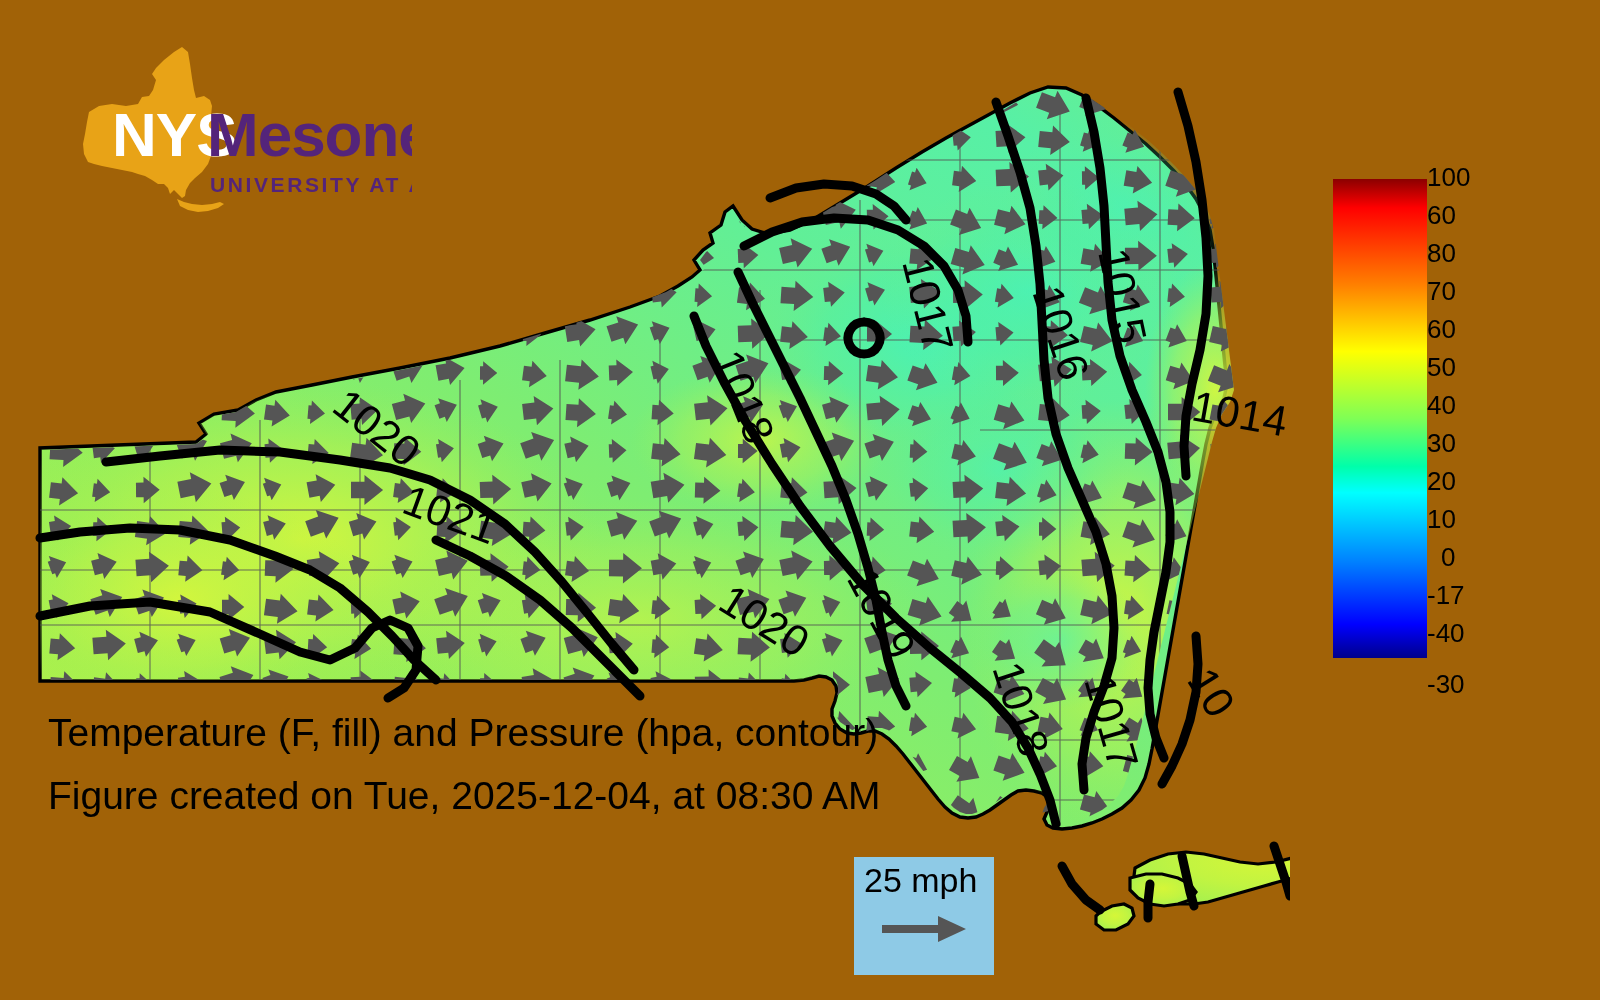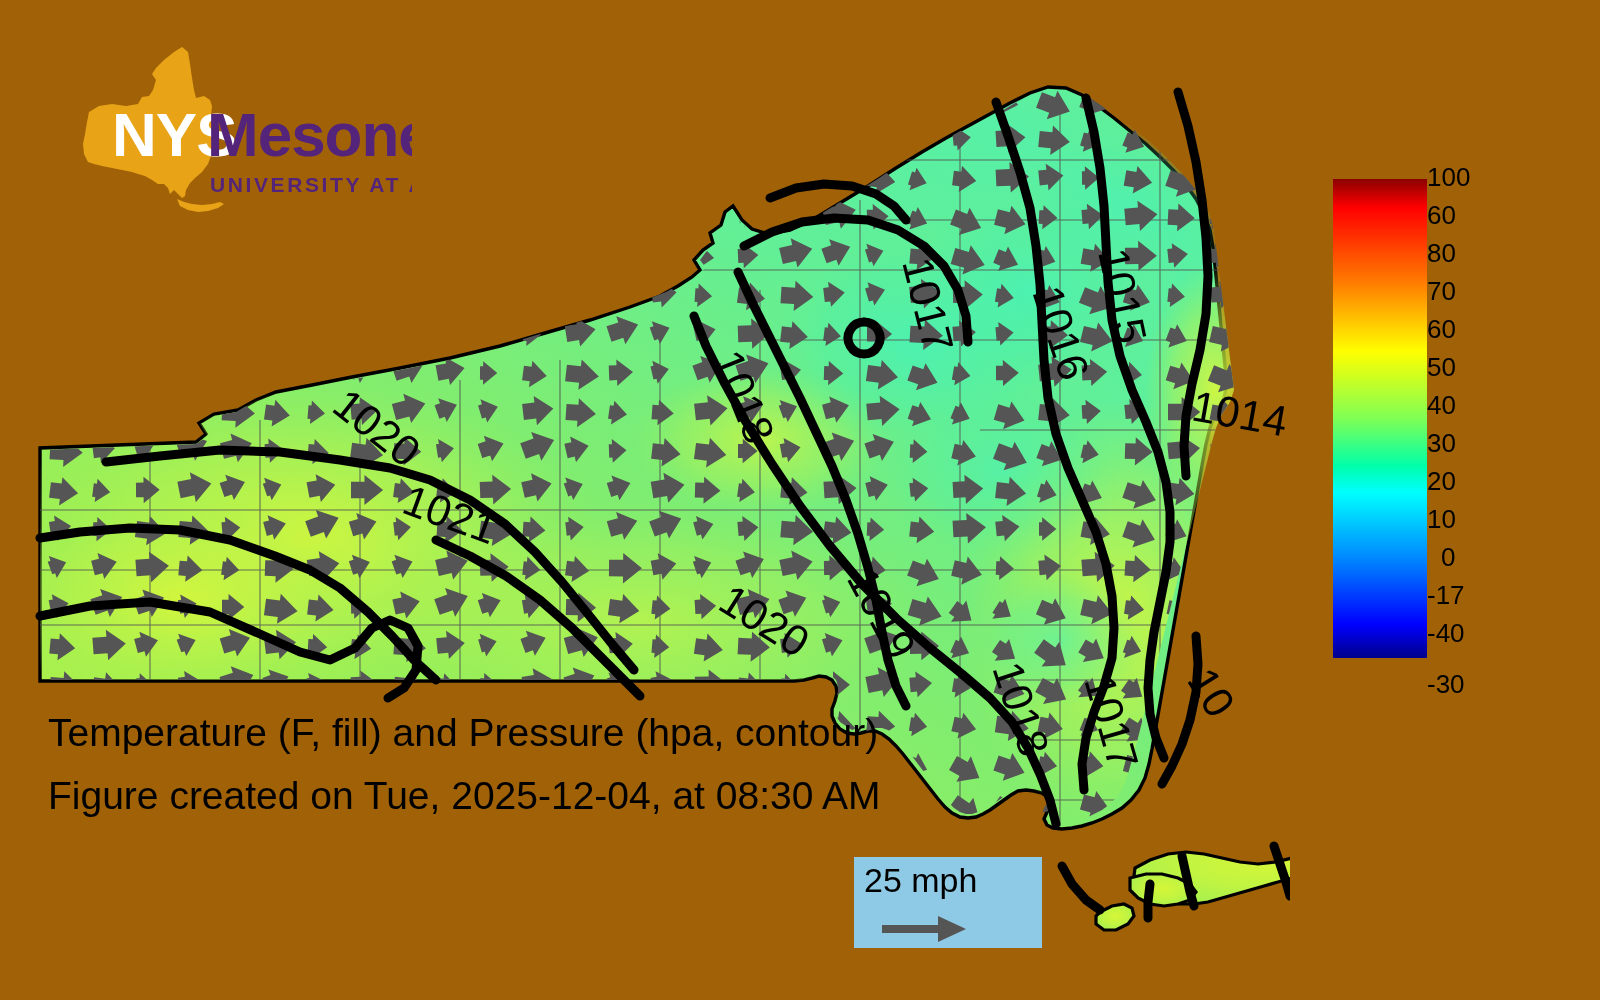--- a/index.html
+++ b/index.html
@@ -26,22 +26,22 @@
   #cbar-ticks{position:absolute;left:1427px;top:162px;width:120px;height:520px;}
   .cbtick{position:absolute;font-size:26px;color:#000;line-height:31px;
           font-family:"Liberation Sans","DejaVu Sans",sans-serif;white-space:nowrap;}
 
   
   #caption{position:absolute;left:48px;top:718px;width:760px;}
   .capline{font-size:39px;color:#000;line-height:30px;margin-bottom:33px;
            font-family:"Liberation Sans","DejaVu Sans",sans-serif;white-space:nowrap;}
 
   
-  #windlegend{position:absolute;left:854px;top:857px;width:140px;height:91px;
-              background:#8ecae6;padding-left:48px;}
+  #windlegend{position:absolute;left:854px;top:857px;width:140px;height:118px;
+              background:#8ecae6;}
   #windlegend .wl-label{position:absolute;left:10px;top:4px;font-size:34px;color:#000;
               font-family:"Liberation Sans","DejaVu Sans",sans-serif;}
   #windlegend .wl-arrow{position:absolute;left:26px;top:55px;}
 
   
   #datavalid{position:absolute;left:1151px;top:944px;font-size:21.5px;color:#000;
              font-family:"Liberation Sans","DejaVu Sans",sans-serif;white-space:nowrap;}
 
   .contour-label{font-family:"Liberation Sans","DejaVu Sans",sans-serif;
                  font-size:43px;font-weight:normal;fill:#000;}

